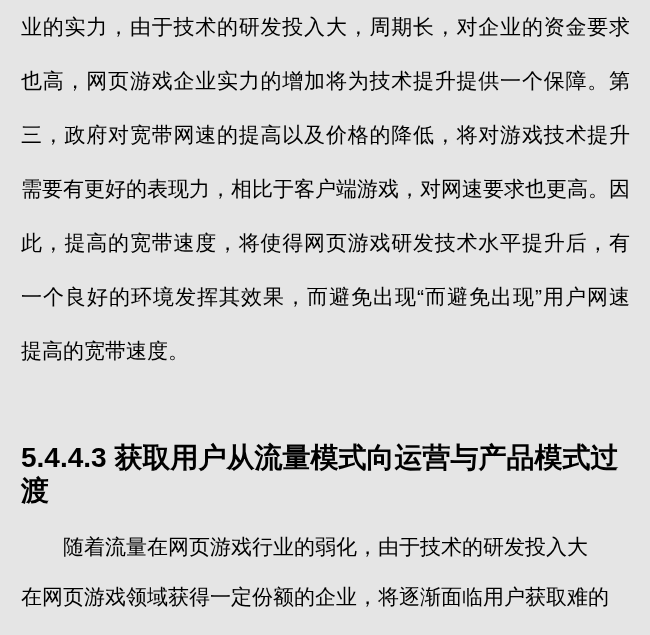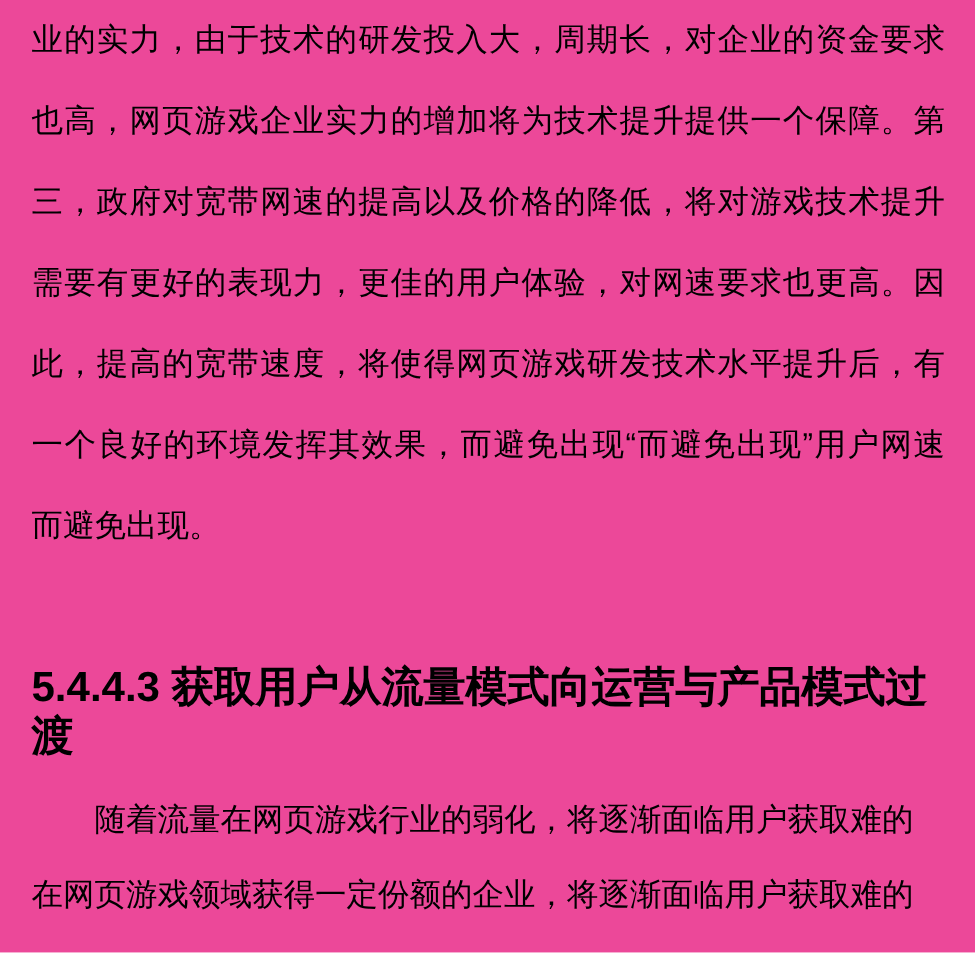--- a/index.html
+++ b/index.html
@@ -4,21 +4,21 @@
 <style>
   html, body {
     margin: 0;
     padding: 0;
     background: #ffffff;
   }
   .page {
     position: relative;
     width: 650px;
     height: 635px;
-    background: #ec4899;
+    background: #e5e5e5;
     overflow: hidden;
     font-family: "Liberation Sans", "DejaVu Sans", sans-serif;
     color: #000000;
   }
   .content {
     padding: 0 20px 0 21px;
   }
   .para1 .line {
     font-size: 21px;
     line-height: 54px;
@@ -60,27 +60,27 @@
 </head>
 <body>
 
 <div class="page">
   <div class="content">
 
     <div class="para para1">
       <div class="line just">业的实力，由于技术的研发投入大，周期长，对企业的资金要求</div>
       <div class="line just">也高，网页游戏企业实力的增加将为技术提升提供一个保障。第</div>
       <div class="line just">三，政府对宽带网速的提高以及价格的降低，将对游戏技术提升</div>
-      <div class="line just">需要有更好的表现力，更佳的用户体验，对网速要求也更高。因</div>
+      <div class="line just">需要有更好的表现力，相比于客户端游戏，对网速要求也更高。因</div>
       <div class="line just">此，提高的宽带速度，将使得网页游戏研发技术水平提升后，有</div>
       <div class="line just">一个良好的环境发挥其效果，而避免出现“而避免出现”用户网速</div>
-      <div class="line left">而避免出现。</div>
+      <div class="line left">提高的宽带速度。</div>
     </div>
 
     <h3 class="heading">5.4.4.3 获取用户从流量模式向运营与产品模式过渡</h3>
 
     <div class="para para2">
-      <div class="line left indent">随着流量在网页游戏行业的弱化，将逐渐面临用户获取难的</div>
+      <div class="line left indent">随着流量在网页游戏行业的弱化，由于技术的研发投入大</div>
       <div class="line left">在网页游戏领域获得一定份额的企业，将逐渐面临用户获取难的</div>
     </div>
 
   </div>
 </div>
 
 </body></html>

